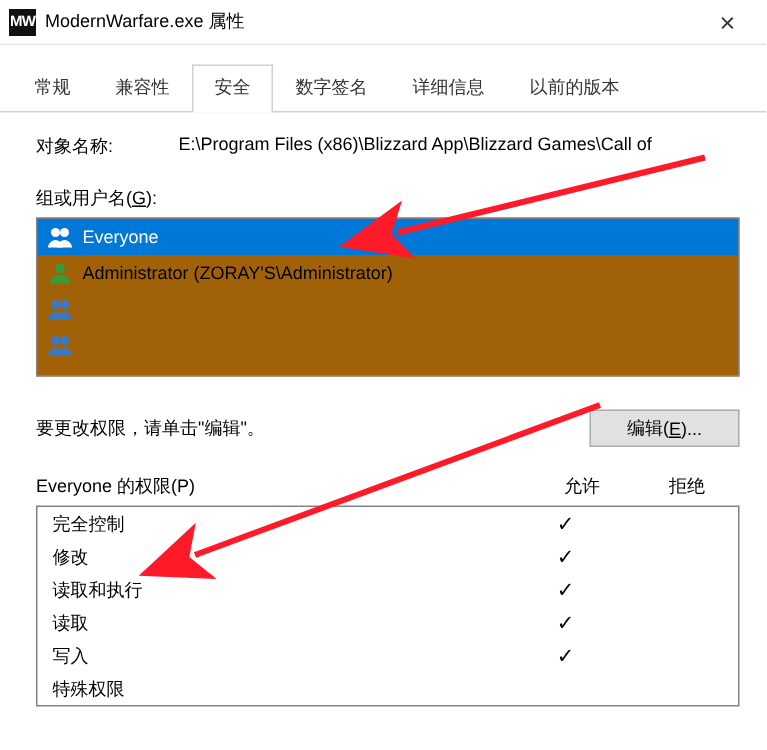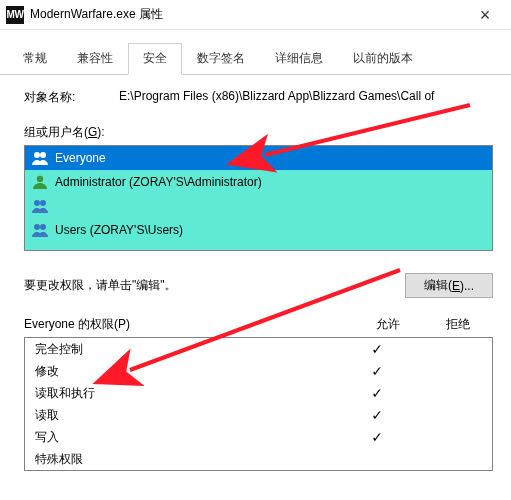--- a/index.html
+++ b/index.html
@@ -66,21 +66,21 @@
     margin-bottom: 18px;
   }
   .row-object .lbl { width: 95px; }
   .row-object .val { flex:1; white-space: nowrap; overflow: hidden; }
   .group-caption { margin-bottom: 4px; }
   .group-caption .ul { text-decoration: underline; }
   .listbox {
     border: 1px solid #828282;
     height: 106px;
     overflow: hidden;
-    background: #5eead4;
+    background: #a16207;
   }
   .list-item {
     display: flex;
     align-items: center;
     height: 24px;
     padding: 0 6px;
     gap: 6px;
   }
   .list-item.selected {
     background: #0078d7;
@@ -97,21 +97,21 @@
     margin: 22px 0 18px 0;
   }
   .edit-row .txt { flex:1; }
   .btn {
     min-width: 88px;
     height: 25px;
     border: 1px solid #adadad;
     background: #e1e1e1;
     display: inline-flex;
     align-items:center; justify-content:center;
-    padding: 0 12px;
+    padding: 0 24px;
   }
   .btn .ul { text-decoration: underline; }
   .perm-caption-row {
     display:flex;
     align-items:flex-end;
     margin-bottom: 4px;
   }
   .perm-caption-row .pc-left { flex:1; }
   .perm-caption-row .col { width: 70px; text-align:center; }
   .perm-table {
@@ -195,21 +195,20 @@
       </div>
       <div class="list-item">
         <span class="uicon">
           <svg width="18" height="18" viewBox="0 0 18 18" fill="#3a78c4">
             <circle cx="6" cy="6" r="3"></circle>
             <circle cx="12" cy="6" r="3"></circle>
             <path d="M1 16c0-3 3-5 5-5s5 2 5 5z"></path>
             <path d="M7 16c0-3 3-5 5-5s5 2 5 5z"></path>
           </svg>
         </span>
-        <span>Users (ZORAY'S\Users)</span>
       </div>
     </div>
 
   <div class="edit-row">
     <div class="txt">要更改权限，请单击"编辑"。</div>
     <div class="btn">
       <span>编辑(</span>
         <span class="ul">E</span>
         <span>)...</span>
     </div>

